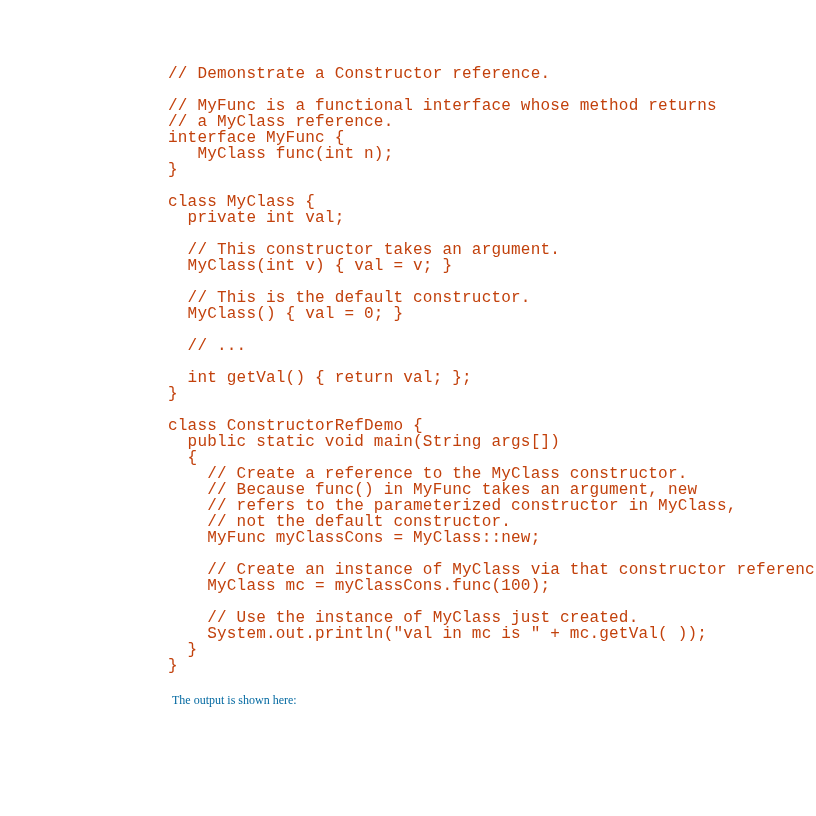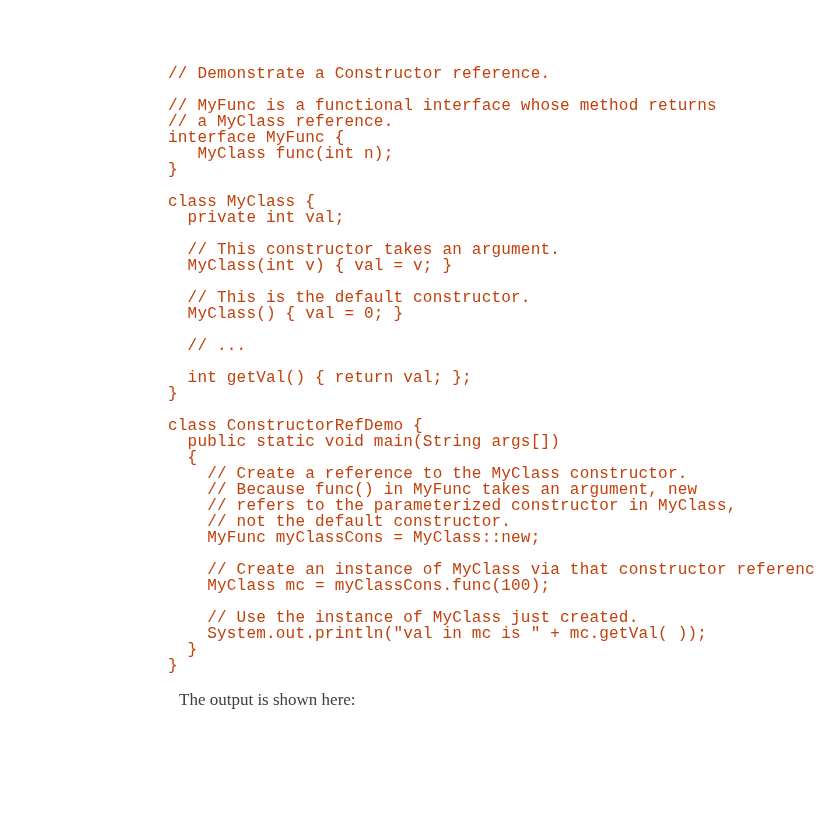--- a/index.html
+++ b/index.html
@@ -23,26 +23,26 @@
   .code {
     margin: 0;
     font-family: "Liberation Mono", "DejaVu Sans Mono", monospace;
     font-size: 16px;
     line-height: 16px;
     color: #c2410c;
     white-space: pre;
     letter-spacing: 0.2px;
   }
   .caption {
-    margin: 11px;
+    margin: 4px;
     margin-top: 16px;
     font-family: "Liberation Serif", serif;
-    font-size: 17px;
+    font-size: 12px;
     line-height: 20px;
-    color: #404040;
+    color: #0369a1;
   }
 </style>
 </head>
 <body>
 
 <div class="page">
   <pre class="code">// Demonstrate a Constructor reference.
 
 // MyFunc is a functional interface whose method returns
 // a MyClass reference.

